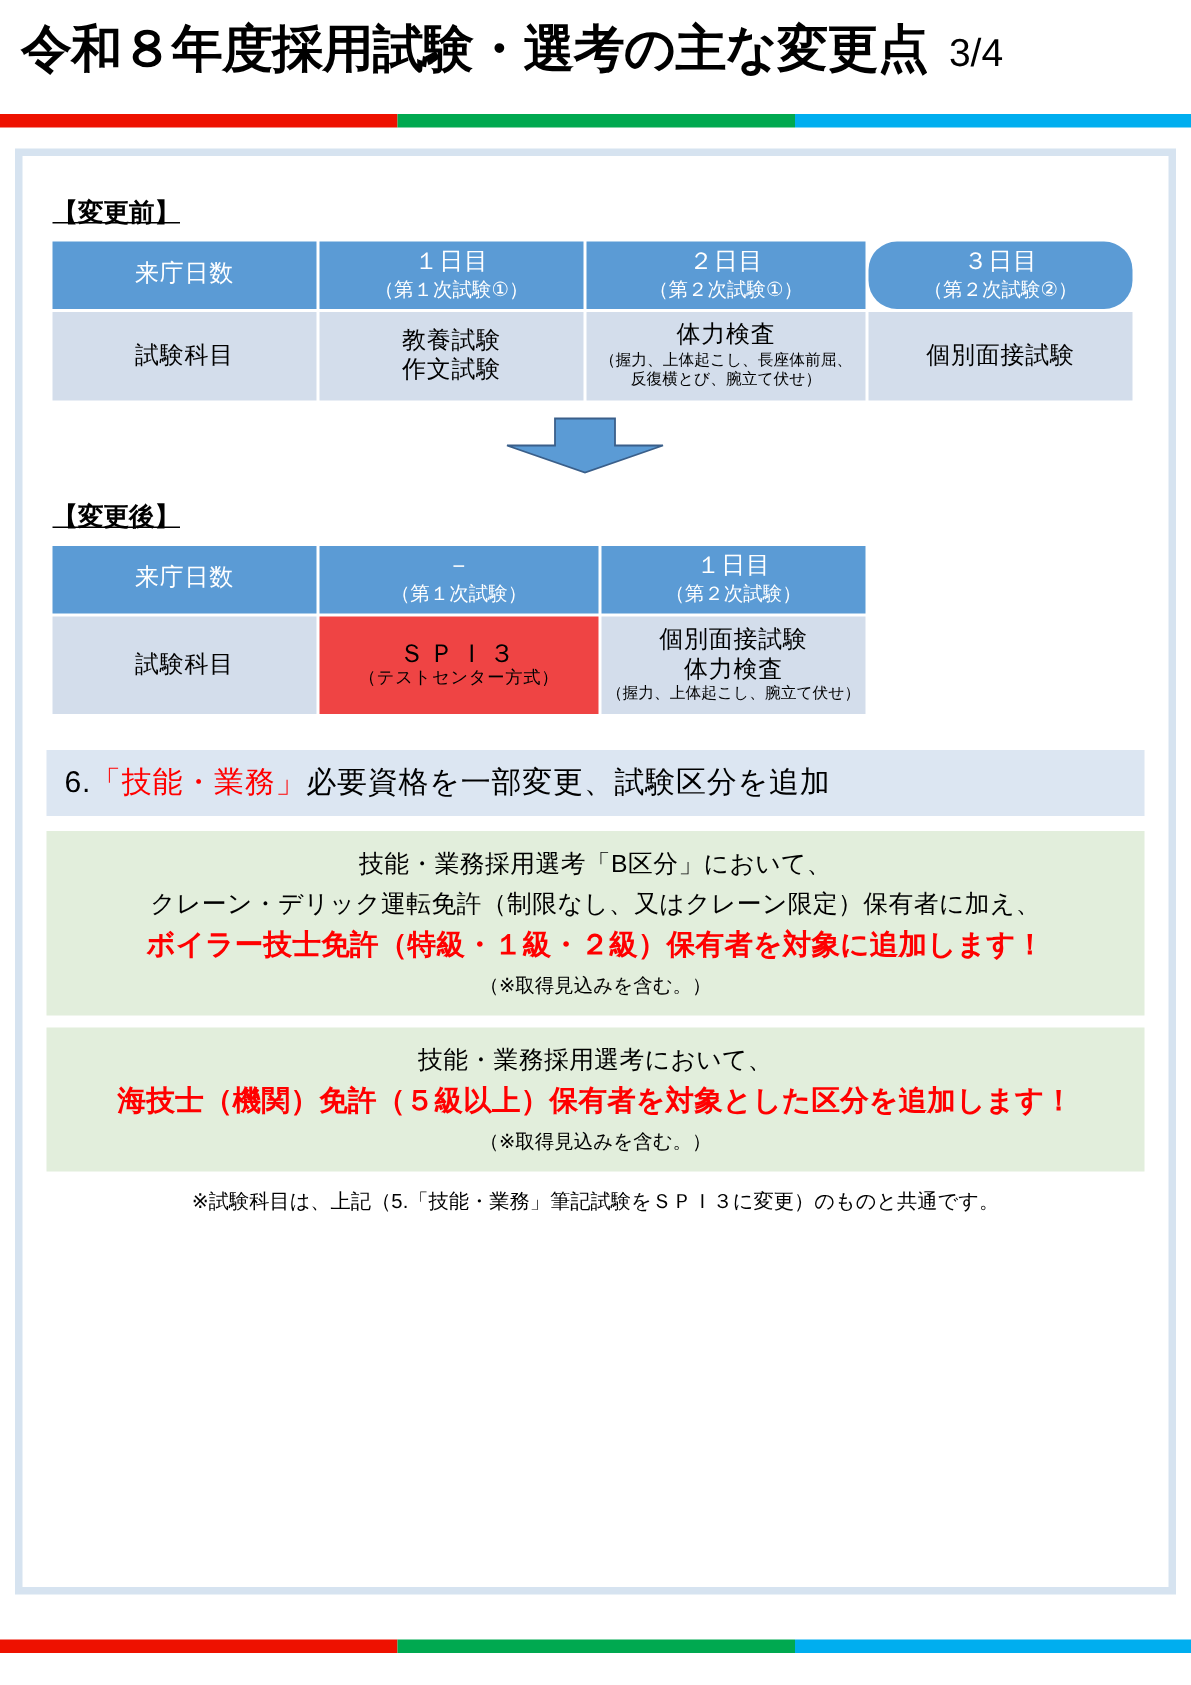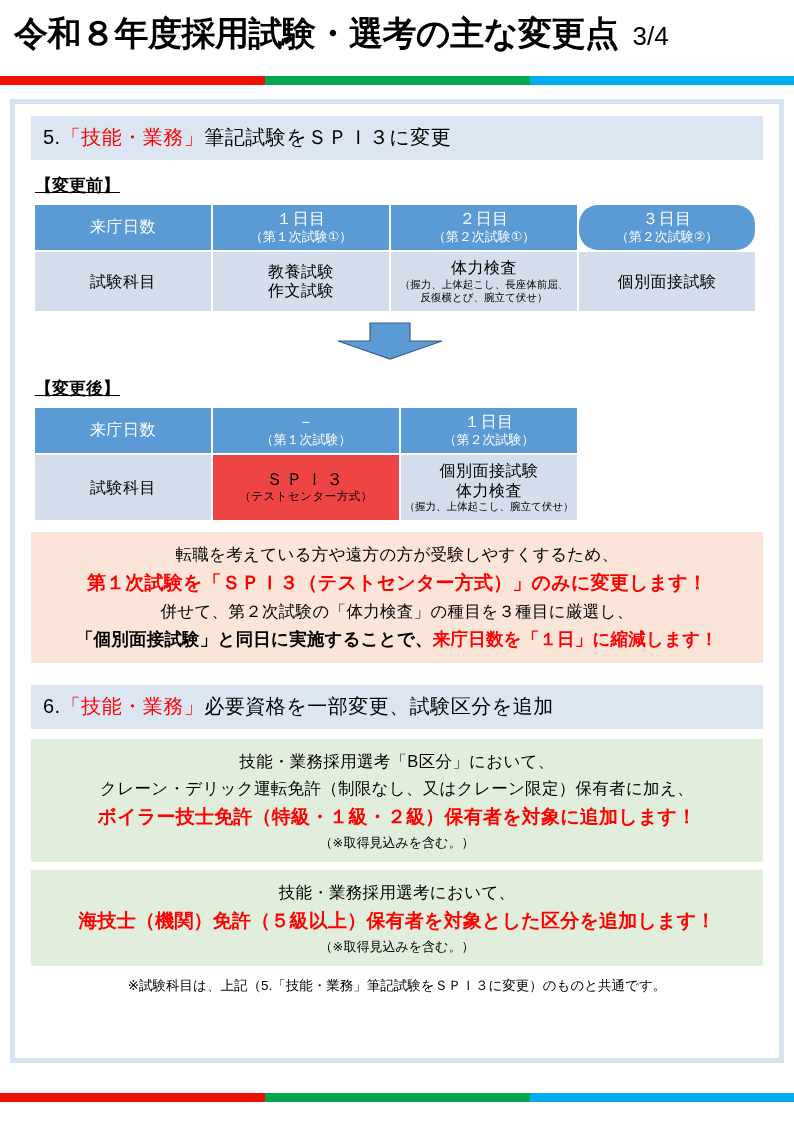--- a/index.html
+++ b/index.html
@@ -192,23 +192,20 @@
 </div>
 
 <div class="tricolor tricolor-top">
   <div class="seg-red" style="background: rgb(238, 17, 0);"></div>
   <div class="seg-green" style="background: rgb(0, 169, 80);"></div>
   <div class="seg-blue" style="background: rgb(0, 174, 239);"></div>
 </div>
 
 <div class="frame" style="border-color: rgb(214, 227, 240);">
 
-  <div class="section-band" style="background: rgb(220, 230, 242);">
-    <span>5.</span><span class="red" style="color: rgb(255, 0, 0);">「技能・業務」</span><span>筆記試験をＳＰＩ３に変更</span>
-  </div>
 
   <div class="sub-label">【変更前】</div>
 
   <table class="exam t1">
     <colgroup>
       <col style="width:176px">
         <col style="width:176px">
         <col style="width:186px">
         <col style="width:176px">
     </colgroup>
@@ -287,26 +284,20 @@
       </td>
       <td style="background: rgb(211, 221, 235);">
         <span class="cell-line">個別面接試験</span>
         <span class="cell-line">体力検査</span>
         <span class="cell-note">（握力、上体起こし、腕立て伏せ）</span>
       </td>
     </tr>
   </tbody>
     </table>
 
-  <div class="callout peach" style="background: rgb(251, 229, 216);">
-    <div class="line">転職を考えている方や遠方の方が受験しやすくするため、</div>
-    <div class="line big-red" style="color: rgb(255, 0, 0);">第１次試験を「ＳＰＩ３（テストセンター方式）」のみに変更します！</div>
-    <div class="line">併せて、第２次試験の「体力検査」の種目を３種目に厳選し、</div>
-    <div class="line mixed"><span class="blk">「個別面接試験」と同日に実施することで、</span><span class="red" style="color: rgb(255, 0, 0);">来庁日数を「１日」に縮減します！</span></div>
-  </div>
 
 
   <div class="section-band section6-band" style="background: rgb(220, 230, 242);">
     <span>6.</span><span class="red" style="color: rgb(255, 0, 0);">「技能・業務」</span><span>必要資格を一部変更、試験区分を追加</span>
   </div>
 
   <div class="callout green" style="background: rgb(226, 238, 220);">
     <div class="line">技能・業務採用選考「B区分」において、</div>
     <div class="line">クレーン・デリック運転免許（制限なし、又はクレーン限定）保有者に加え、</div>
     <div class="line big-red" style="color: rgb(255, 0, 0);">ボイラー技士免許（特級・１級・２級）保有者を対象に追加します！</div>

